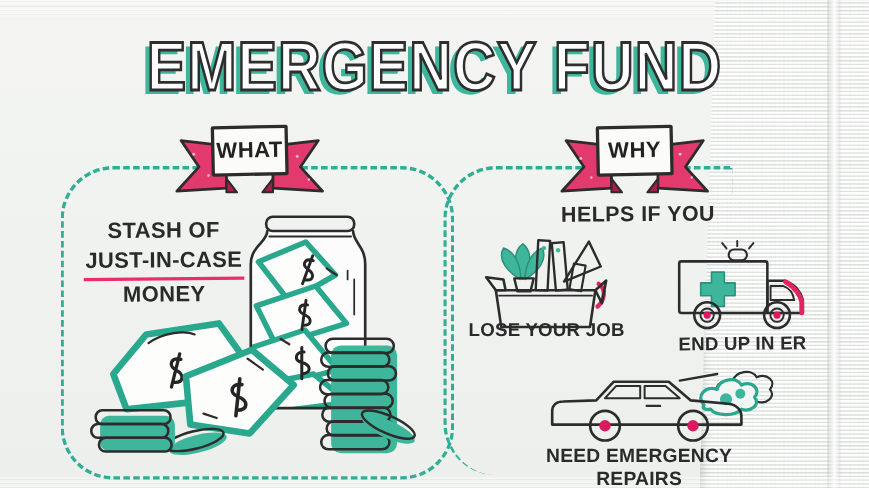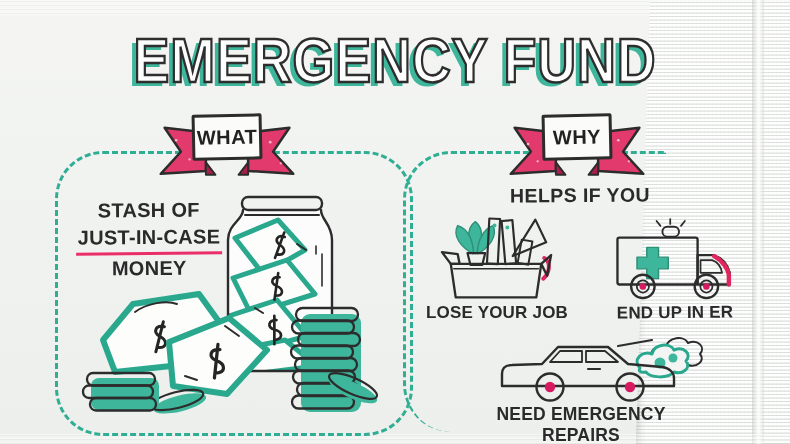--- a/index.html
+++ b/index.html
@@ -66,21 +66,21 @@
   .stash-text .underlined{
     display:inline-block;border-bottom:3.5px solid #ea2e68;padding:0 2px 1px;
   }
   .helps{
     position:absolute;left:455px;top:184px;width:250px;z-index:2;text-align:center;
     font-size:19.5px;font-weight:700;letter-spacing:.4px;transform:rotate(-.4deg);
   }
   .reason-label{
     position:absolute;z-index:2;text-align:center;font-weight:700;font-size:17px;letter-spacing:.2px;
   }
-  .r1{left:424px;top:303px;width:146px;}
+  .r1{left:424px;top:290px;width:146px;}
   .r2{left:602px;top:303px;width:146px;transform:rotate(-.6deg);}
   .r3{left:458px;top:404px;width:246px;font-size:17.5px;}
   
   .illus{position:absolute;z-index:2;overflow:visible;}
   .money-scene{left:75px;top:190px;width:300px;height:235px;}
   .box-icon{left:438px;top:212px;width:118px;height:92px;}
   .amb-icon{left:610px;top:220px;width:140px;height:86px;}
   .car-icon{left:490px;top:334px;width:208px;height:74px;}
   .ink{stroke:#2c2c2c;stroke-linejoin:round;stroke-linecap:round;fill:none;}
   .dlr{stroke:#252525;stroke-width:2.6;fill:none;stroke-linecap:round;}

